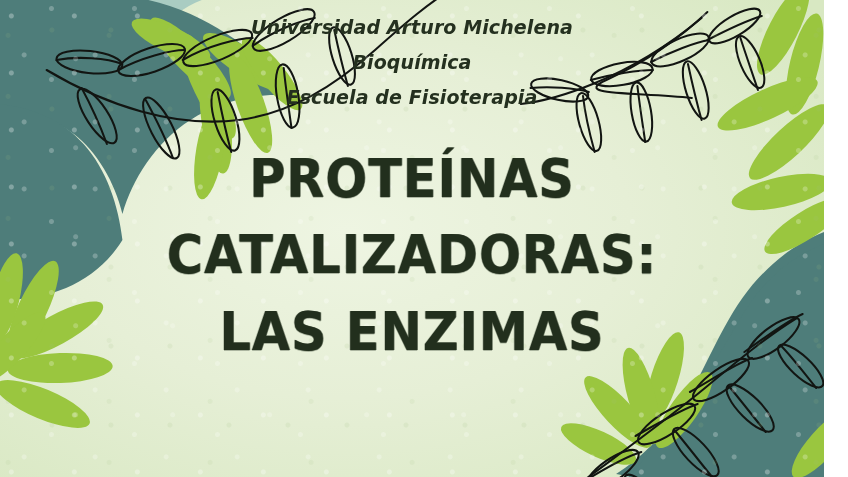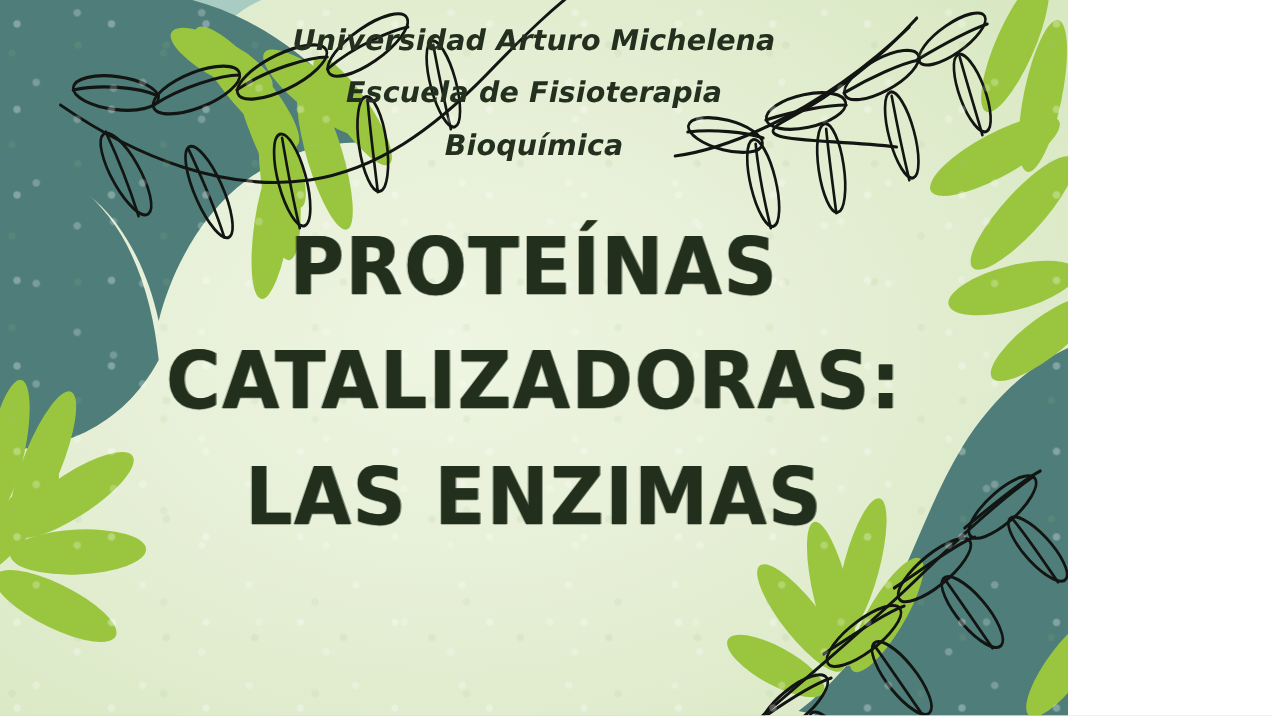--- a/index.html
+++ b/index.html
@@ -2,21 +2,21 @@
 <html><head>
 <meta charset="utf-8">
 <style>
   html, body {
     margin: 0;
     padding: 0;
     background: #ffffff;
   }
   #slide {
     position: relative;
-    width: 712px;
+    width: 824px;
     height: 477px;
     overflow: hidden;
     font-family: "DejaVu Sans", sans-serif;
     background: #a9ccc2;
   }
 
   
   .layer {
     position: absolute;
     inset: 0;
@@ -315,20 +315,20 @@
         <ellipse cx="824" cy="366" rx="30" ry="10" transform="rotate(42 824 366)"></ellipse>
         <path d="M804,346 C 816,358 830,376 840,388"></path>
       </g>
     </g>
   </svg>
 
   <div id="paper-tex"></div>
 
   <div id="text-wrap">
     <div class="school-line" id="school-1">Universidad Arturo Michelena</div>
+    <div class="school-line" id="school-3">Bioquímica</div>
     <div class="school-line" id="school-2">Escuela de Fisioterapia</div>
-    <div class="school-line" id="school-3">Bioquímica</div>
 
     <div id="main-title">PROTEÍNAS CATALIZADORAS: LAS ENZIMAS</div>
   </div>
 
 
 </div>
 
 </body></html>

